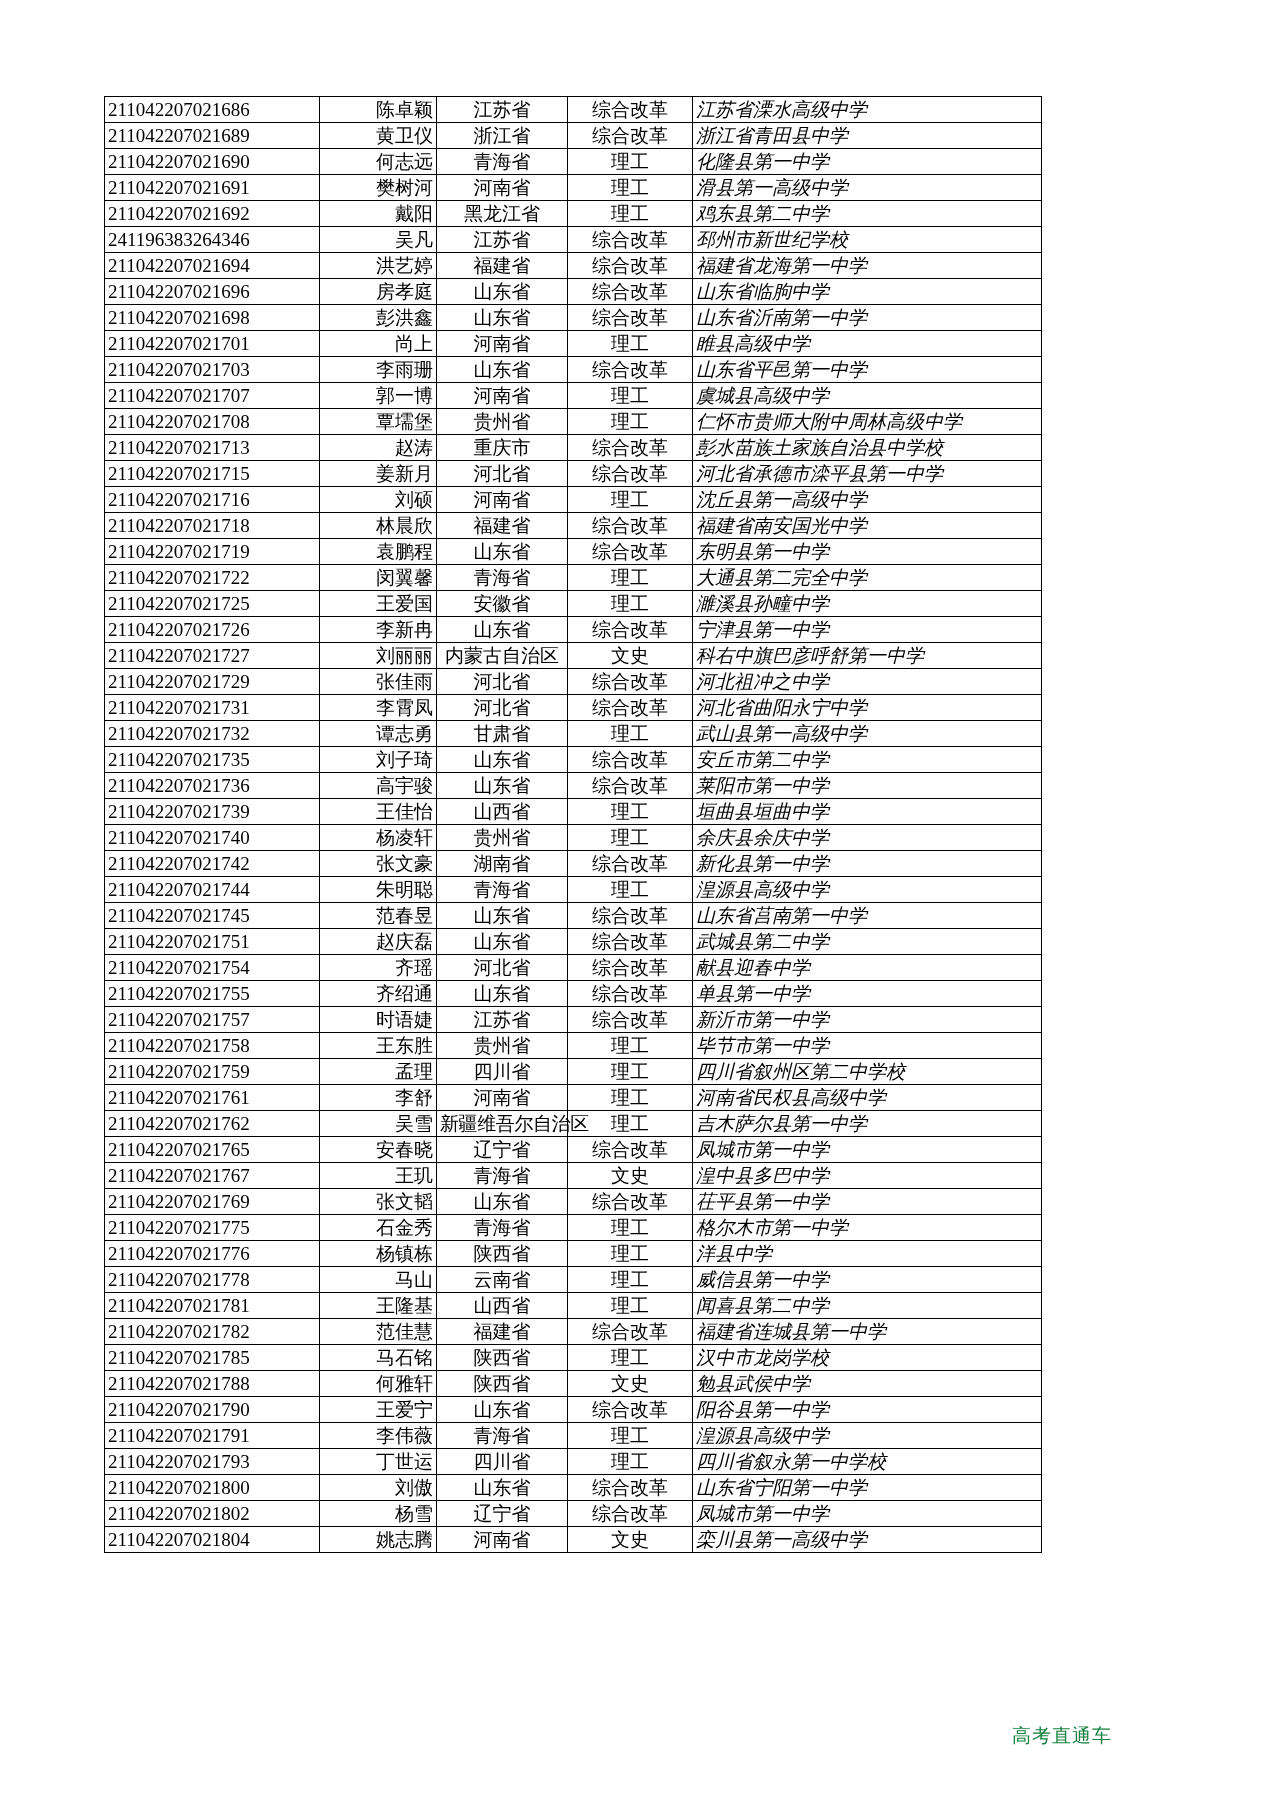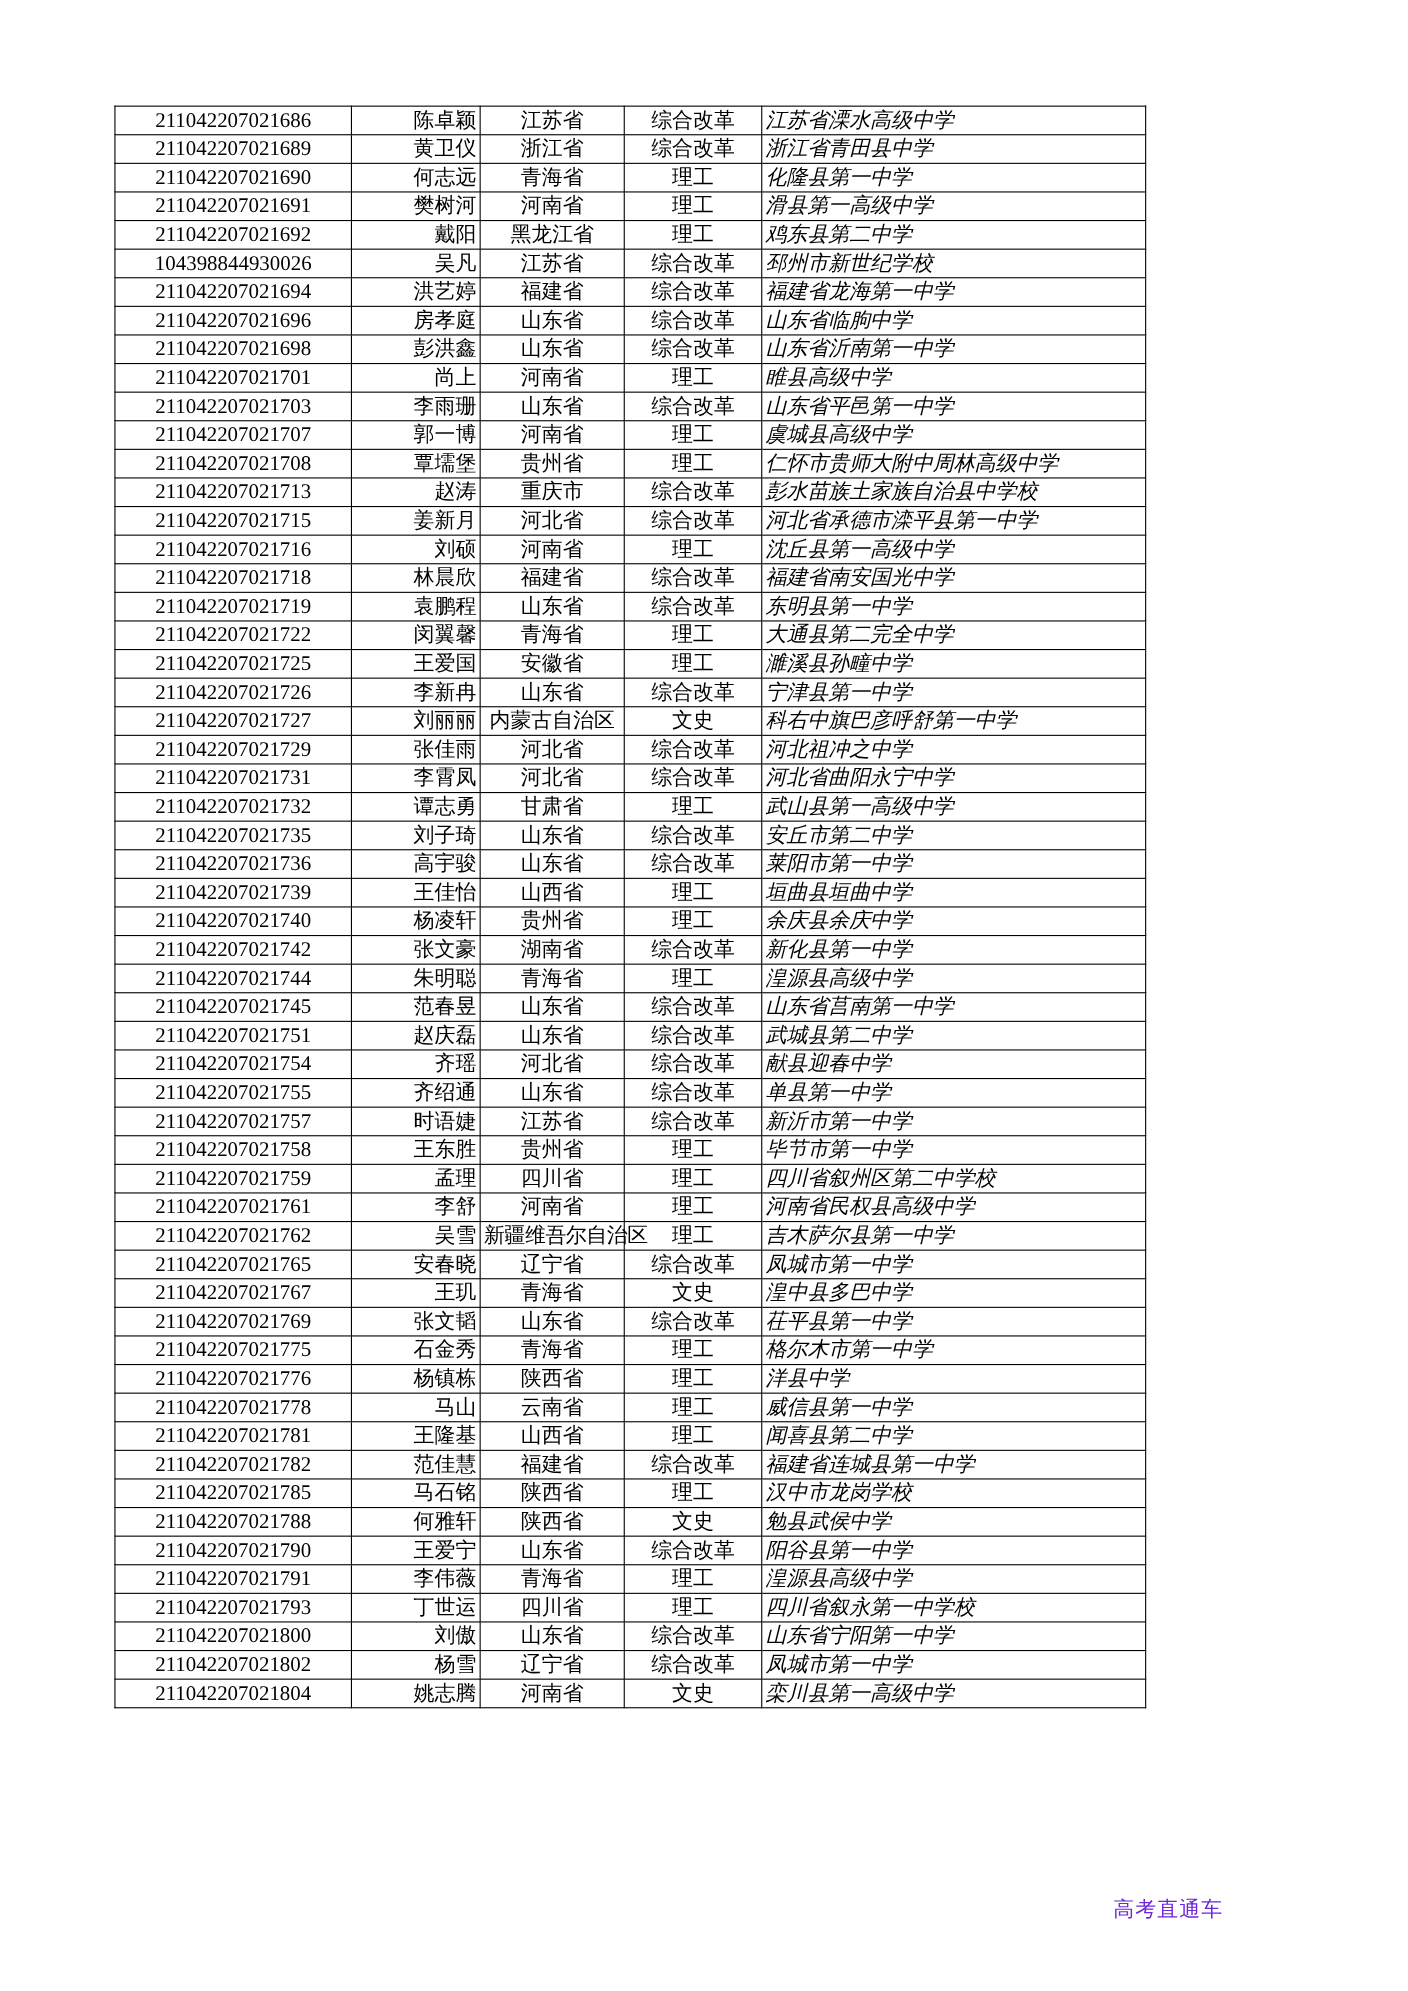--- a/index.html
+++ b/index.html
@@ -40,21 +40,20 @@
     padding: 0 3px;
     font-size: 19px;
     line-height: 23px;
     color: #000000;
     white-space: nowrap;
     overflow: visible;
     font-family: "Liberation Serif", "DejaVu Serif", serif;
   }
   td.c-id {
     width: 208px;
-    text-align: center;
     letter-spacing: 0px;
     font-size: 19px;
   }
   td.c-name {
     width: 110px;
     text-align: right;
   }
   td.c-prov {
     width: 124px;
     text-align: center;
@@ -72,21 +71,21 @@
   }
   td.narrow {
     font-size: 13px;
     letter-spacing: -0.4px;
   }
   .watermark {
     position: absolute;
     right: 168px;
     top: 1723px;
     font-size: 19px;
-    color: #6d28d9;
+    color: #15803d;
     font-family: "Liberation Sans", sans-serif;
     letter-spacing: 1px;
     white-space: nowrap;
   }
 </style>
 </head>
 <body>
 
 <div class="page">
 
@@ -122,21 +121,21 @@
             <td class="c-school">滑县第一高级中学</td>
           </tr>
           <tr>
             <td class="c-id">211042207021692</td>
             <td class="c-name">戴阳</td>
             <td class="c-prov">黑龙江省</td>
             <td class="c-type">理工</td>
             <td class="c-school">鸡东县第二中学</td>
           </tr>
           <tr>
-            <td class="c-id">104398844930026</td>
+            <td class="c-id">241196383264346</td>
             <td class="c-name">吴凡</td>
             <td class="c-prov">江苏省</td>
             <td class="c-type">综合改革</td>
             <td class="c-school">邳州市新世纪学校</td>
           </tr>
           <tr>
             <td class="c-id">211042207021694</td>
             <td class="c-name">洪艺婷</td>
             <td class="c-prov">福建省</td>
             <td class="c-type">综合改革</td>

